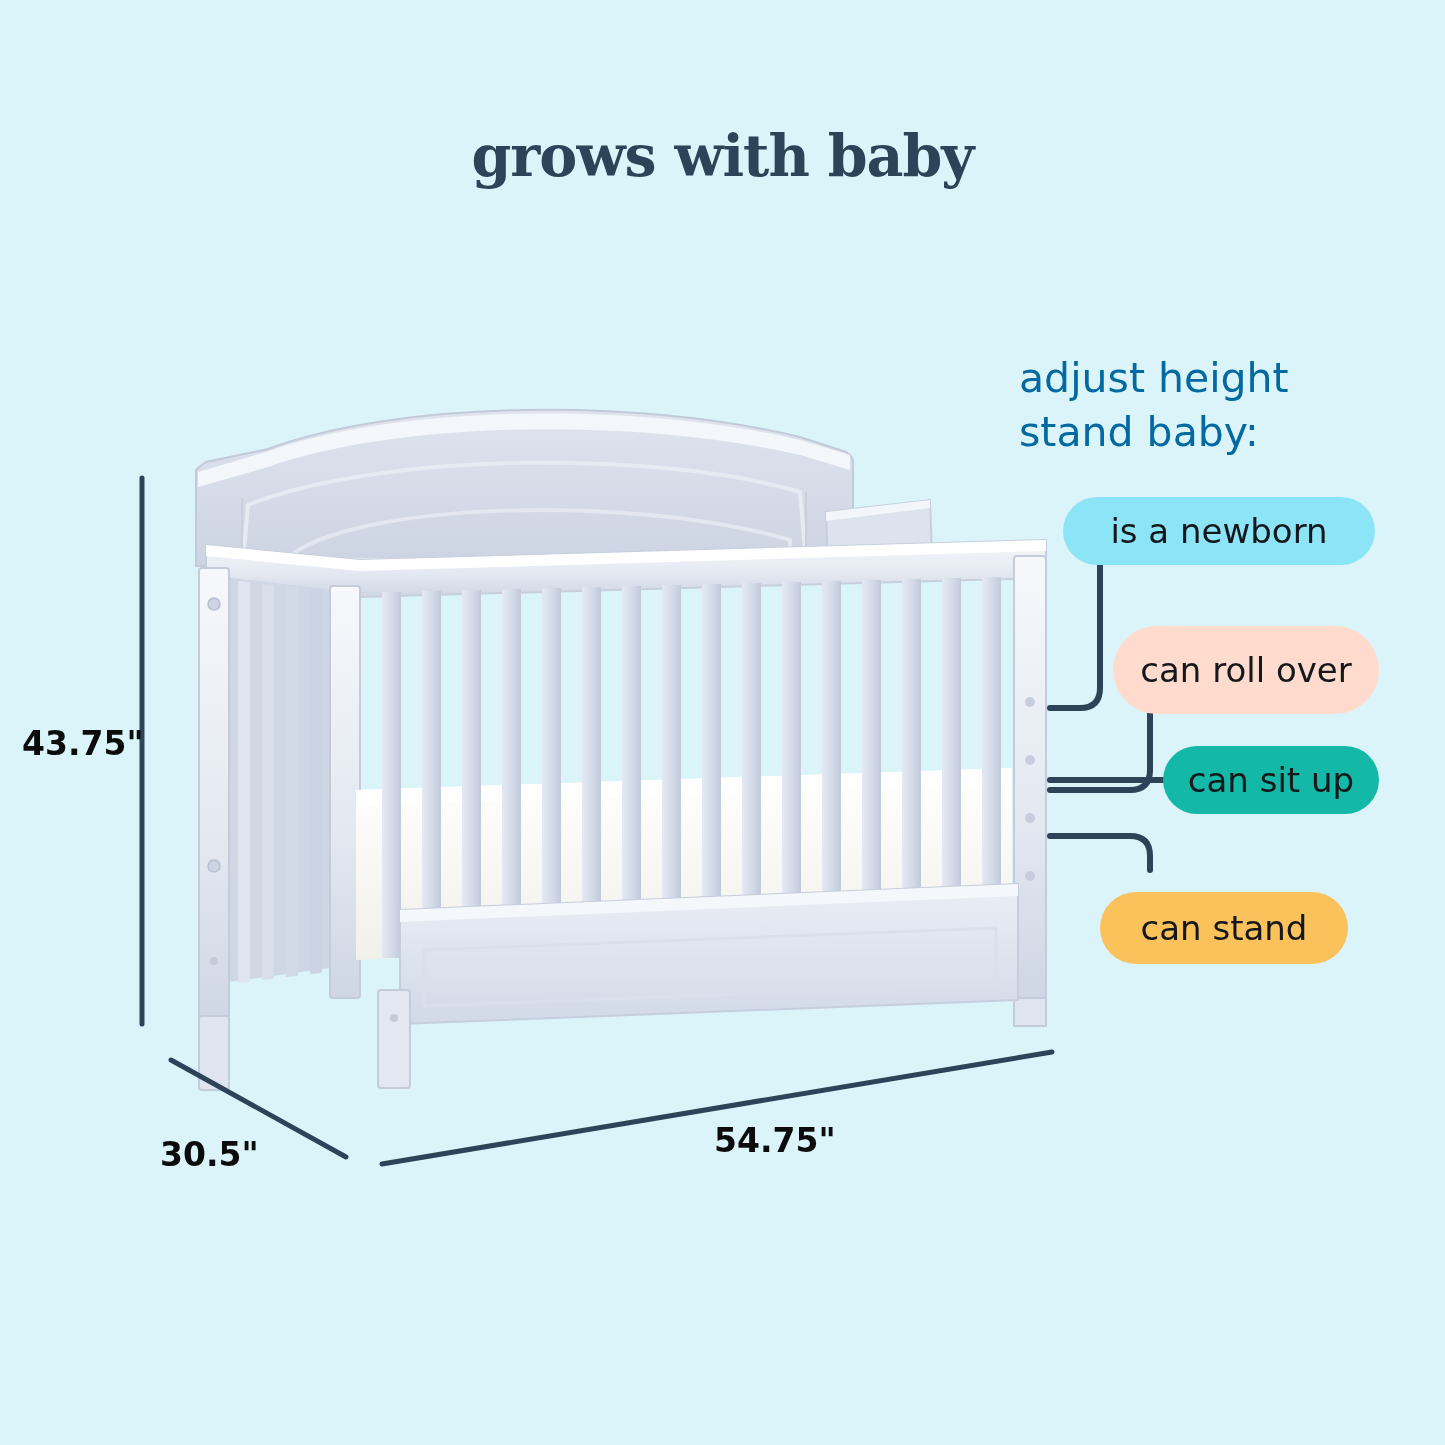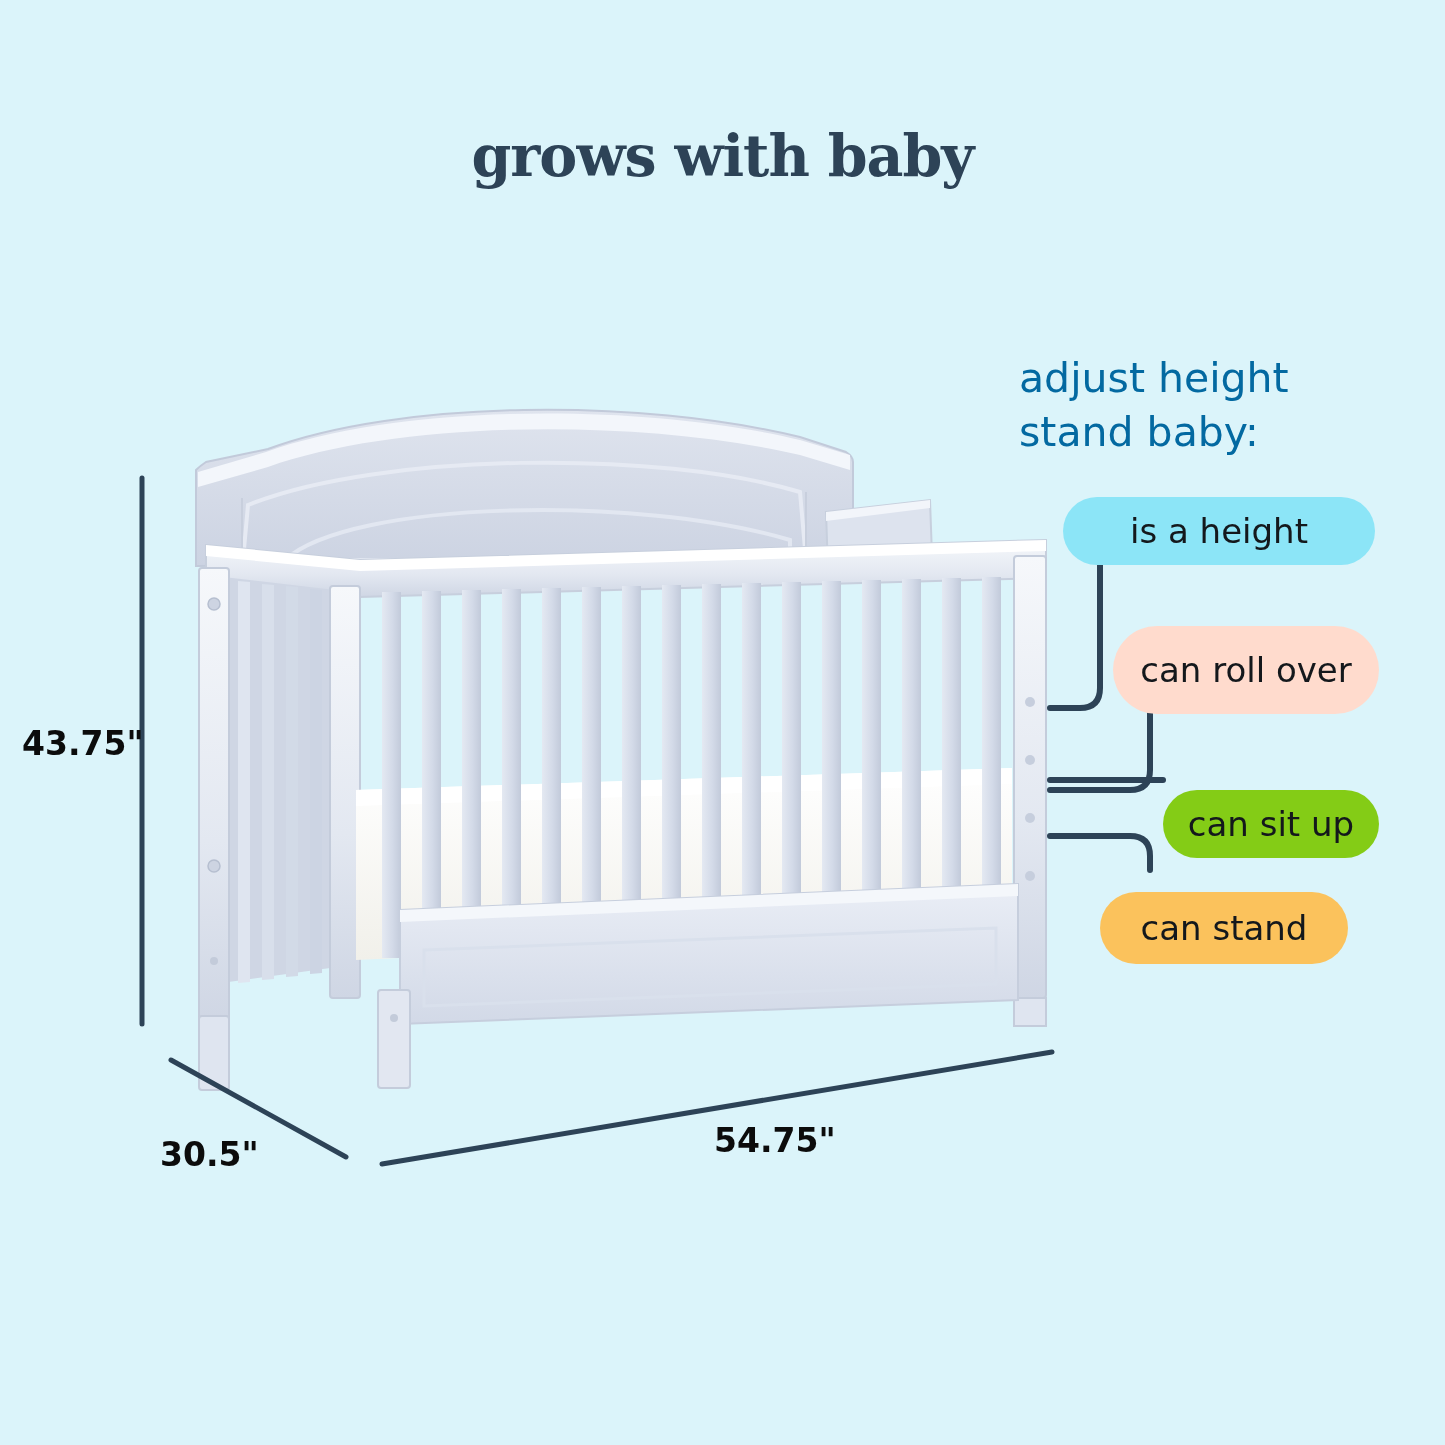--- a/index.html
+++ b/index.html
@@ -233,25 +233,25 @@
 
     <path d="M1150,870 L1150,856 Q1150,836 1130,836 L1050,836"></path>
   </svg>
 
   <div class="subhead">
     <div>adjust height</div>
     <div>stand baby:</div>
   </div>
 
   <div class="pill" id="pill-0" style="background: rgb(140, 229, 247);">
-    <span>is a height</span>
+    <span>is a newborn</span>
   </div>
   <div class="pill" id="pill-1" style="background: rgb(255, 219, 205);">
     <span>can roll over</span>
   </div>
-  <div class="pill" id="pill-2" style="background: #84cc16; margin-top: 44px;">
+  <div class="pill" id="pill-2" style="background: #14b8a6;">
     <span>can sit up</span>
   </div>
   <div class="pill" id="pill-3" style="background: rgb(251, 194, 92); margin-top: 22px;">
     <span>can stand</span>
   </div>
 
 </div>
 
 </body></html>

